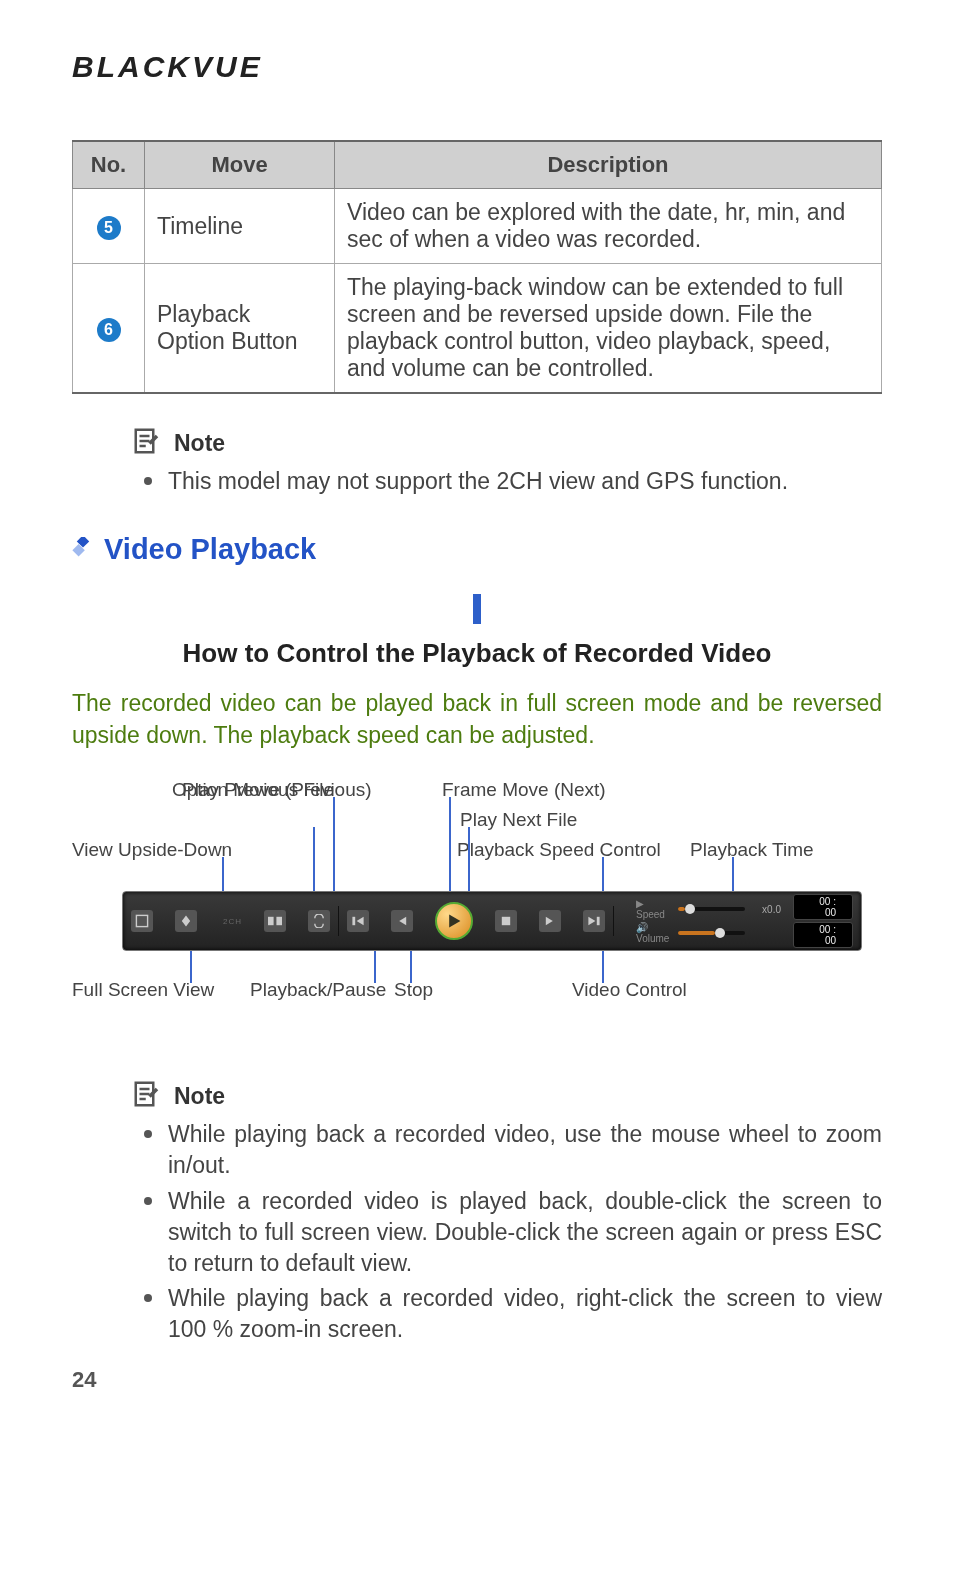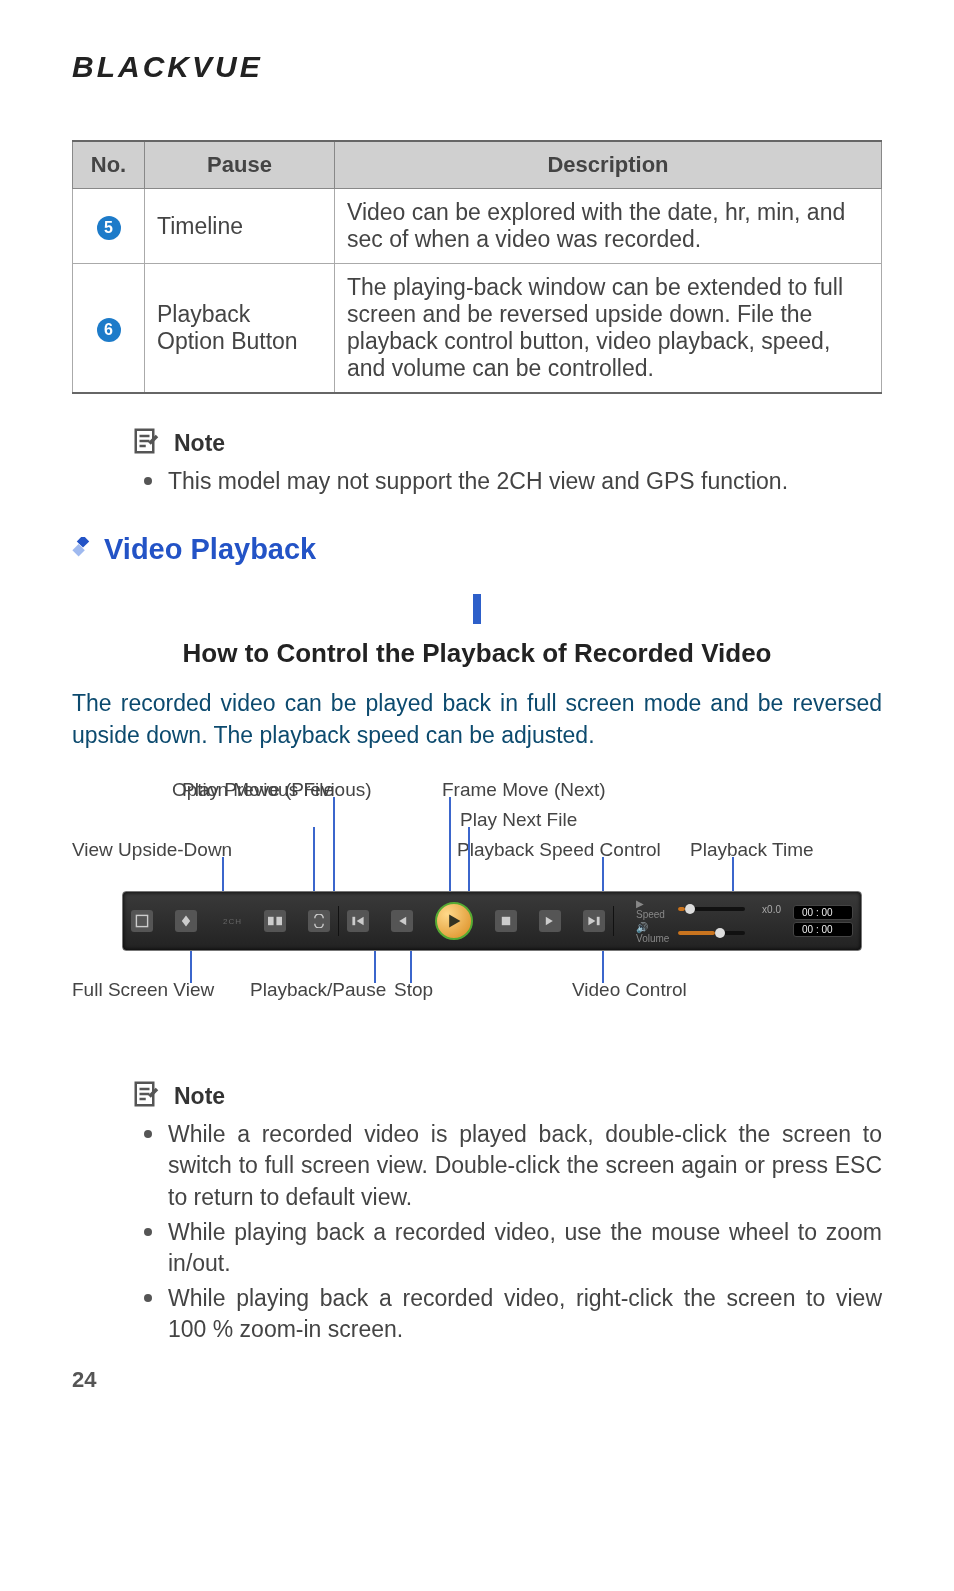--- a/index.html
+++ b/index.html
@@ -17,55 +17,55 @@
   .note-head { display: flex; align-items: center; gap: 12px; margin-bottom: 6px; }
   .note-label { font-weight: 700; font-size: 23px; color: #333; }
   .note-ul { list-style: none; padding-left: 36px; }
   .note-ul li { position: relative; font-size: 23px; color: #444; line-height: 1.35; text-align: justify; margin-bottom: 4px; }
   .note-ul li::before { content: ""; position: absolute; left: -24px; top: 11px; width: 8px; height: 8px; background: #555; border-radius: 50%; }
   .section-head { display: flex; align-items: center; gap: 10px; margin-bottom: 28px; }
   .section-title { color: #2353c6; font-weight: 700; font-size: 29px; }
   .sub-head { display: flex; align-items: center; gap: 14px; margin-bottom: 18px; flex-direction: column; }
   .sub-bar { width: 8px; height: 30px; background: #2d5fc9; }
   .sub-title { font-weight: 700; font-size: 26px; color: #222; }
-  .body-text { font-size: 23px; color: #0c4a6e; line-height: 1.4; text-align: justify; margin-bottom: 28px; }
+  .body-text { font-size: 23px; color: #4d7c0f; line-height: 1.4; text-align: justify; margin-bottom: 28px; }
   .diagram { position: relative; width: 100%; height: 260px; margin-bottom: 40px; }
   .ctrl-bar { position: absolute; left: 50px; right: 20px; top: 112px; height: 60px; background: linear-gradient(#3a3a3a,#222); border: 1px solid #777; border-radius: 4px; box-shadow: inset 0 0 4px #000; display:flex; align-items:center; padding:0 8px; gap:4px; }
   .grp { display:flex; align-items:center; gap:22px; }
   .ico { width:22px; height:22px; background:#555; border-radius:3px; display:flex; align-items:center; justify-content:center; color:#ccc; font-size:11px; }
   .ico svg { width:14px; height:14px; }
   .sep { width:1px; height:30px; background:#111; margin:0 4px; }
   .play-round { width:38px; height:38px; border-radius:50%; background: radial-gradient(circle at 30% 30%, #ffd98a, #d98a1f); border:2px solid #5a3; display:flex; align-items:center; justify-content:center; }
   .play-round svg { width:16px; height:16px; }
   .speed-area { flex:1; display:flex; flex-direction:column; gap:2px; justify-content:center; padding:0 8px 0 14px; color:#888; font-size:10px; }
   .slider-row { display:flex; align-items:center; gap:6px; }
   .slider-track { position:relative; flex:1; height:4px; background:#111; border-radius:2px; }
   .slider-fill { position:absolute; left:0; top:0; height:100%; background:#c9741f; border-radius:2px; }
   .slider-knob { position:absolute; top:-3px; width:10px; height:10px; background:#ddd; border-radius:50%; }
   .spd-val { color:#aaa; font-size:10px; width:30px; text-align:right; }
   .time-box { width:60px; display:flex; flex-direction:column; gap:2px; }
-  .time-pill { background:#000; border:1px solid #444; border-radius:3px; color:#eee; font-size:10px; text-align:left; padding:1px 8px; }
+  .time-pill { background:#000; border:1px solid #444; border-radius:3px; color:#eee; font-size:10px; text-align:right; padding:1px 16px; }
   .callout { position:absolute; font-size:19px; color:#444; white-space:nowrap; }
   .pin { position:absolute; width:2px; background:#3b66cc; }
   .pin::after { content:""; position:absolute; left:-4px; bottom:-4px; width:10px; height:10px; border:2px solid #3b66cc; background:#bcd3ff; border-radius:50%; }
   .pin.up::after { bottom:auto; top:-4px; }
   .page-num { position:absolute; left:72px; bottom:28px; font-size:22px; font-weight:700; color:#555; }
   .ch-label { color:#666; font-size:8px; letter-spacing:1px; margin-left:4px; }
 </style>
 </head>
 <body>
 
 <div class="page">
   <div class="brand">BLACKVUE</div>
 
   <table class="spec">
     <thead>
       <tr>
         <th>No.</th>
-        <th>Pause</th>
+        <th>Move</th>
         <th>Description</th>
       </tr>
     </thead>
     <tbody>
       <tr>
         <td class="num"><span class="circ-num">5</span></td>
         <td class="name">Timeline</td>
         <td>Video can be explored with the date, hr, min, and sec of when a video was recorded.</td>
       </tr>
       <tr>
@@ -232,20 +232,20 @@
             <rect x="3" y="3" width="14" height="18" fill="none" stroke="#555" stroke-width="2"></rect>
             <line x1="6" y1="8" x2="14" y2="8" stroke="#555" stroke-width="2"></line>
             <line x1="6" y1="12" x2="14" y2="12" stroke="#555" stroke-width="2"></line>
             <line x1="6" y1="16" x2="11" y2="16" stroke="#555" stroke-width="2"></line>
             <path d="M15 15 L21 9 L19 7 L13 13 Z" fill="#555"></path>
           </svg>
       </span>
       <span class="note-label">Note</span>
     </div>
     <ul class="note-ul">
+      <li>While playing back a recorded video, use the mouse wheel to zoom in/out.</li>
       <li>While a recorded video is played back, double-click the screen to switch to full screen view. Double-click the screen again or press ESC to return to default view.</li>
-      <li>While playing back a recorded video, use the mouse wheel to zoom in/out.</li>
       <li>While playing back a recorded video, right-click the screen to view 100 % zoom-in screen.</li>
     </ul>
   </div>
 
   <div class="page-num">24</div>
 </div>
 
 </body></html>

